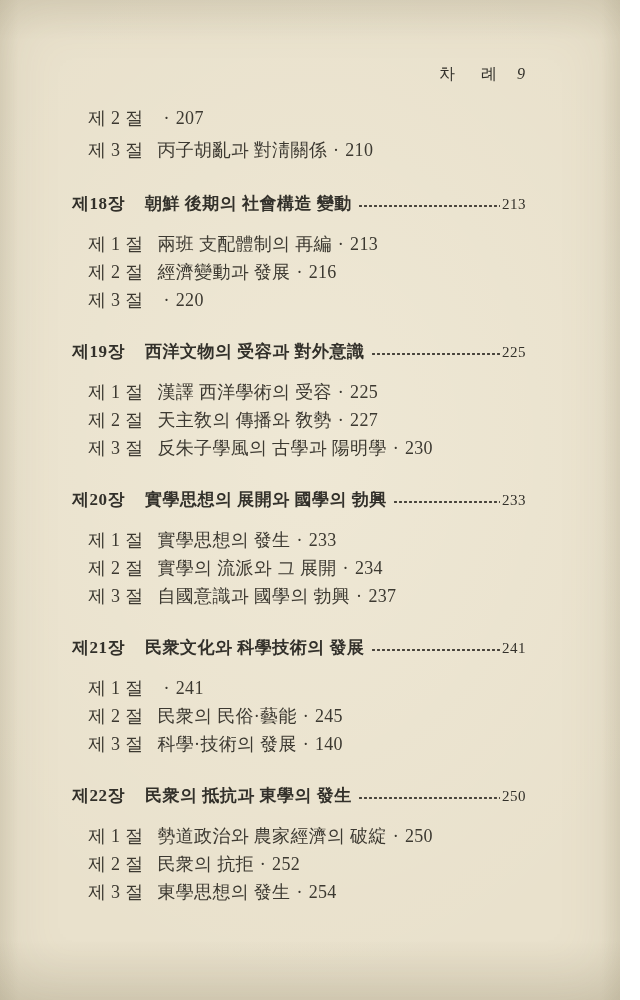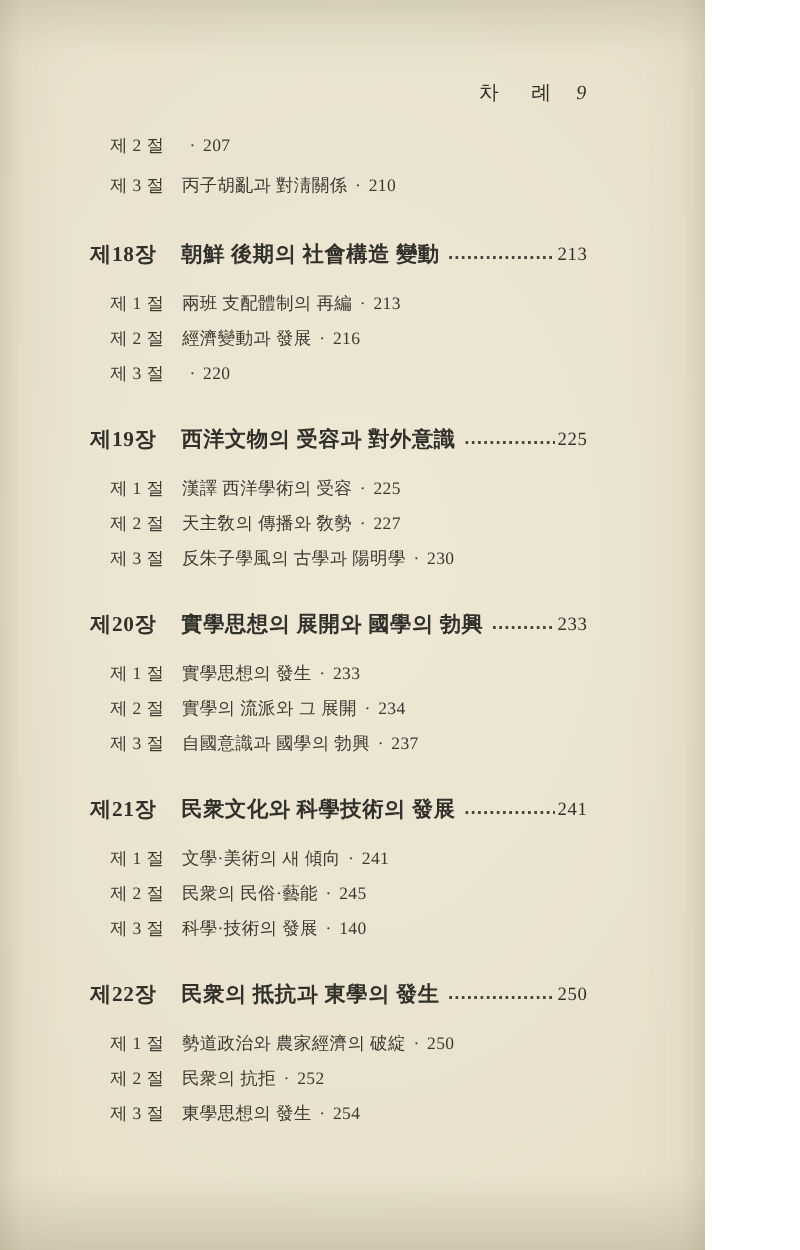--- a/index.html
+++ b/index.html
@@ -5,21 +5,21 @@
   html, body {
     margin: 0;
     padding: 0;
     width: 640px;
     height: 1000px;
     overflow: hidden;
     font-family: "Liberation Serif", "DejaVu Serif", serif;
   }
   .page {
     position: relative;
-    width: 564px;
+    width: 620px;
     height: 1000px;
     background-color: var(--paper, #e9e1cc);
     background-image:
       radial-gradient(ellipse 120% 100% at 50% 45%, rgba(255,252,240,0.25) 0%, rgba(255,252,240,0) 55%),
       linear-gradient(180deg, rgba(120,110,80,0.10) 0%, rgba(120,110,80,0) 4%, rgba(120,110,80,0) 94%, rgba(110,100,70,0.14) 100%),
       linear-gradient(90deg, rgba(120,110,80,0.10) 0%, rgba(120,110,80,0) 3%, rgba(120,110,80,0) 97%, rgba(120,110,80,0.10) 100%);
     box-shadow: inset 0 0 60px rgba(130,118,85,0.18);
     color: var(--ink, #3c3931);
   }
   .toc {
@@ -40,21 +40,21 @@
   .header-page {
     display: inline-block;
     margin-left: 14px;
     font-style: italic;
     font-size: 16px;
   }
   .orphan { margin-top: 14px; }
   .row { white-space: nowrap; }
   .section-row {
     line-height: 28px;
-    font-size: 14px;
+    font-size: 18px;
     letter-spacing: 0.3px;
     padding-left: 16px;
     display: flex;
     align-items: center;
   }
   .orphan .section-row { line-height: 32px; }
   .chapter-block { margin-top: 22px; }
   .chapter-row {
     line-height: 32px;
     font-size: 17px;
@@ -199,21 +199,20 @@
     <div class="chapter-block">
       <div class="row chapter-row">
         <span class="ch-label">제21장</span>
         <span class="ch-title">民衆文化와 科學技術의 發展</span>
         <span class="leader"></span>
         <span class="ch-page">241</span>
       </div>
       <div class="sections">
         <div class="row section-row">
           <span class="sec-label">제 1 절</span>
-          <span class="sec-title">文學·美術의 새 傾向</span>
           <span class="dot-sep">·</span>
           <span class="sec-page">241</span>
         </div>
         <div class="row section-row">
           <span class="sec-label">제 2 절</span>
           <span class="sec-title">民衆의 民俗·藝能</span>
           <span class="dot-sep">·</span>
           <span class="sec-page">245</span>
         </div>
         <div class="row section-row">

